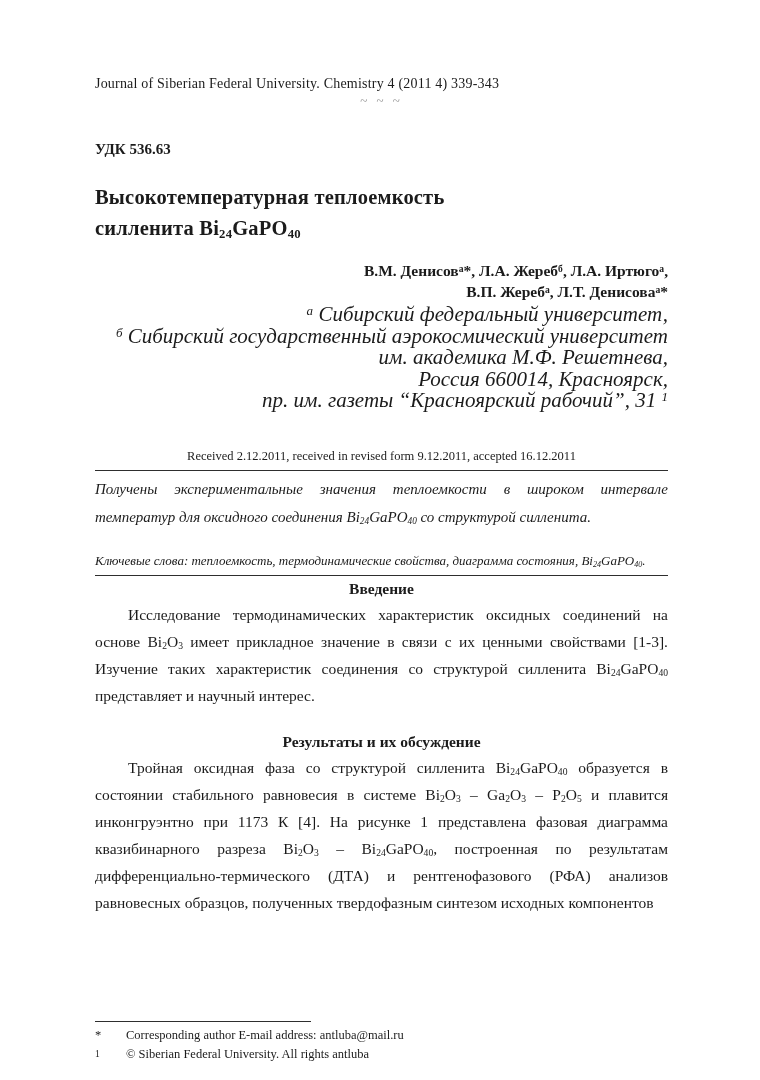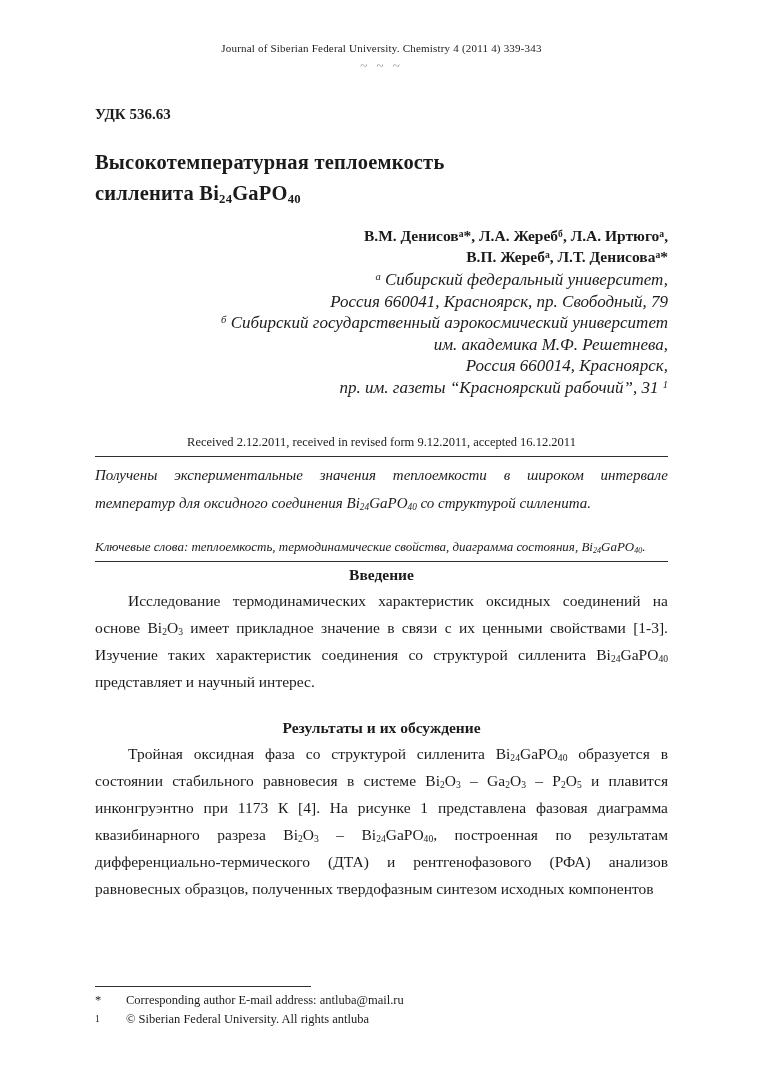--- a/index.html
+++ b/index.html
@@ -8,23 +8,22 @@
     background: #ffffff;
     color: #1b1b1b;
     font-family: "Liberation Serif", "DejaVu Serif", serif;
     position: relative;
     overflow: hidden;
   }
   .sheet { position: relative; width: 760px; height: 1080px; }
   .content { padding: 0 92px 0 95px; }
 
   .journal-header {
-    margin-top: 40px;
-    text-align: center;
-    font-size: 11px;
+    margin-top: 75px;
+    font-size: 14px;
     line-height: 17px;
     letter-spacing: 0.2px;
   }
   .tilde-sep {
     margin-top: 1px;
     text-align: center;
     font-size: 13px;
     line-height: 15px;
     color: #8d8d8d;
     letter-spacing: 3px;
@@ -44,21 +43,21 @@
     margin-top: 16px;
     text-align: right;
     font-weight: bold;
     font-size: 15.5px;
     line-height: 21px;
   }
   .affiliations {
     margin-top: 2px;
     text-align: right;
     font-style: italic;
-    font-size: 17px;
+    font-size: 21px;
     line-height: 21.5px;
   }
   .received {
     margin-top: 36px;
     text-align: center;
     font-size: 12.5px;
     line-height: 16px;
   }
 
   hr.rule {
@@ -140,21 +139,20 @@
         <span class="t-line">силленита Bi<sub>24</sub>GaPO<sub>40</sub></span>
       </h1>
 
     <div class="authors">
       <div>В.М. Денисов<sup>а</sup>*, Л.А. Жереб<sup>б</sup>, Л.А. Иртюго<sup>а</sup>,</div>
       <div>В.П. Жереб<sup>а</sup>, Л.Т. Денисова<sup>а</sup>*</div>
     </div>
 
     <div class="affiliations">
       <div><sup>а</sup> Сибирский федеральный университет,</div>
-      <div>Россия 660041, Красноярск, пр. Свободный, 79</div>
       <div><sup>б</sup> Сибирский государственный аэрокосмический университет</div>
       <div>им. академика М.Ф. Решетнева,</div>
       <div>Россия 660014, Красноярск,</div>
       <div>пр. им. газеты “Красноярский рабочий”, 31 <sup>1</sup></div>
     </div>
 
     <div class="received">Received 2.12.2011, received in revised form 9.12.2011, accepted 16.12.2011</div>
 
     <hr class="rule">
 

